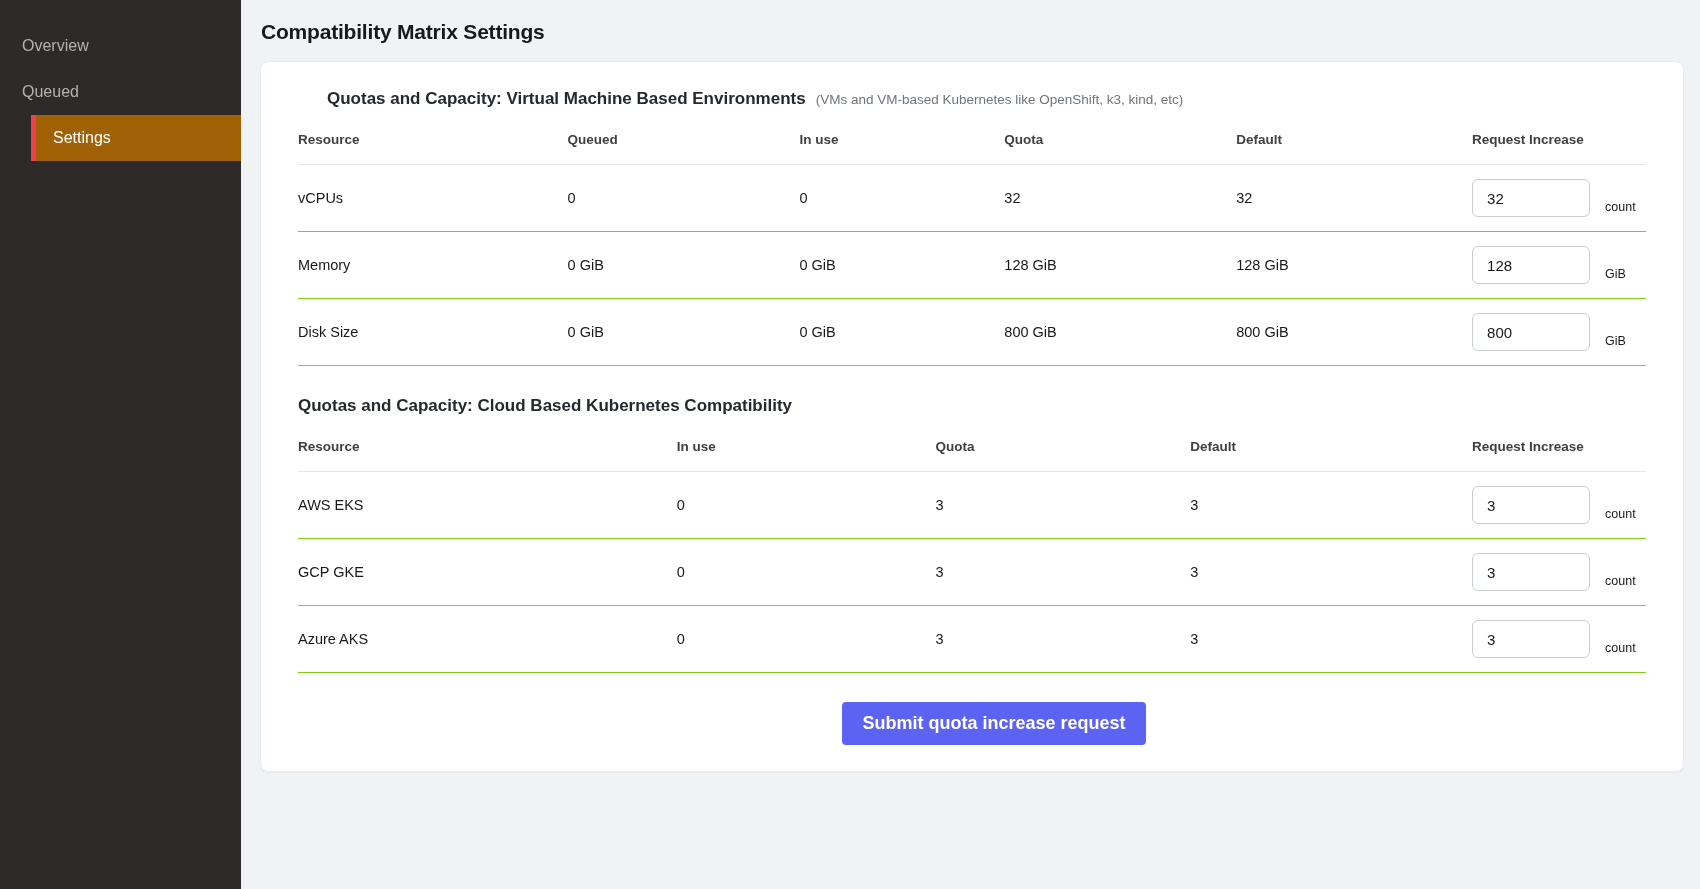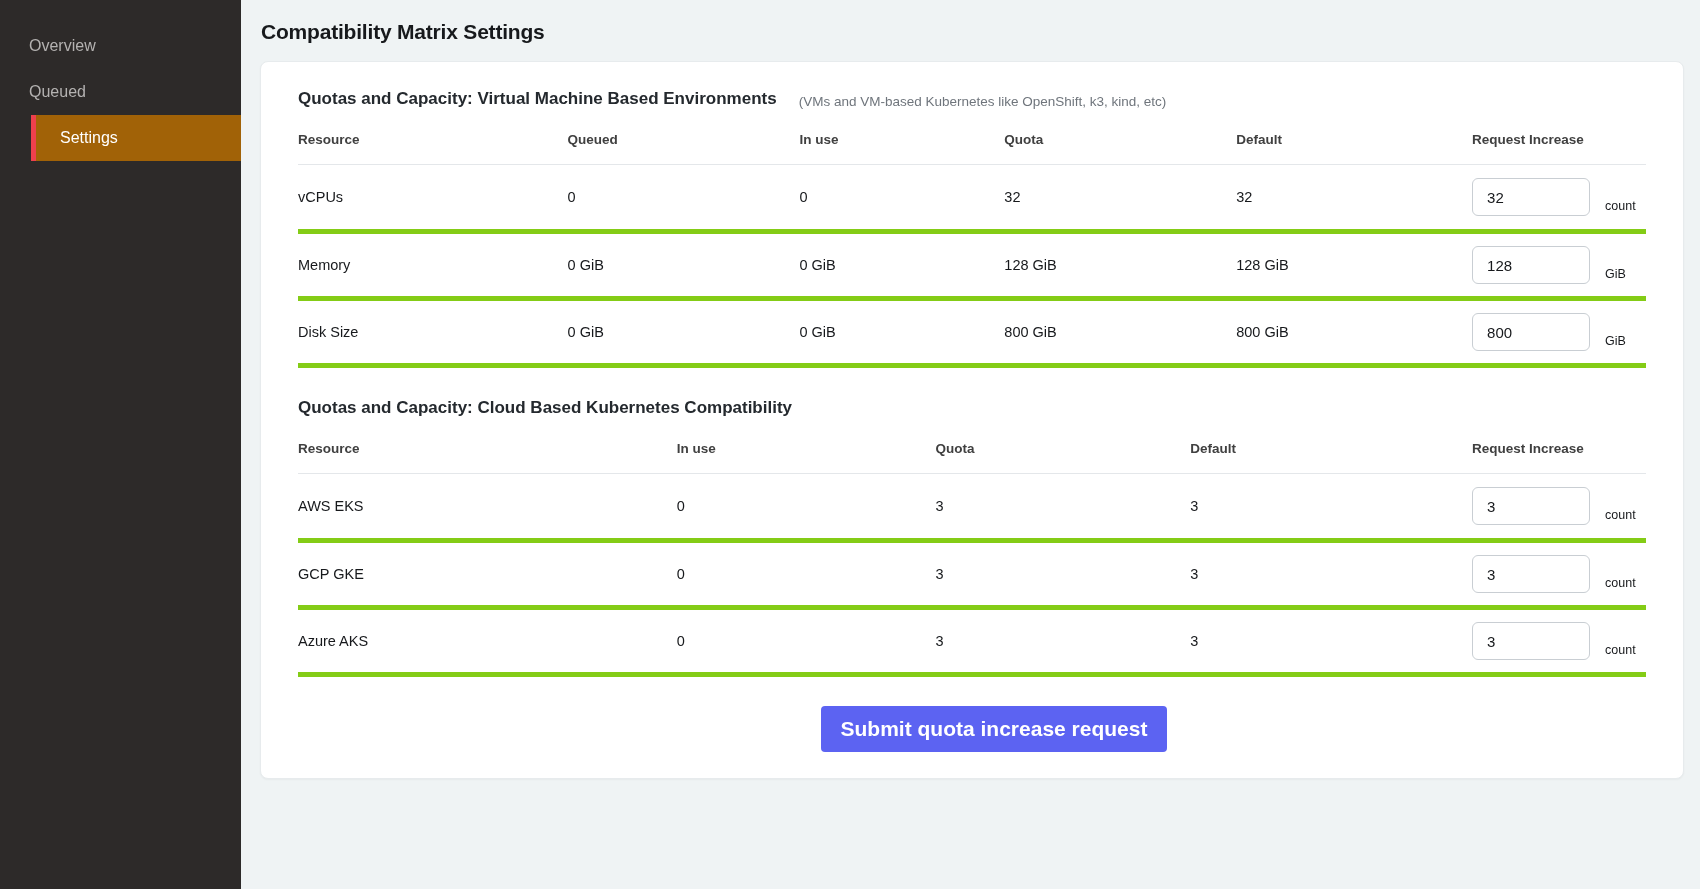--- a/index.html
+++ b/index.html
@@ -13,21 +13,21 @@
 
   
   .sidebar {
     width:241px; flex-shrink:0;
     background:#2d2a29;
     padding-top:23px;
   }
   .side-item {
     height:46px;
     display:flex; align-items:center;
-    padding-left:24px;
+    padding-left:17px;
     border-left:5px solid transparent;
     color:#b4b2b1;
     font-size:16px;
     cursor:pointer;
     text-align:right;
   }
   .side-item.active {
     background:#a16207;
     border-left-color:#ee404d;
     color:#ffffff;
@@ -42,55 +42,55 @@
     margin:6px 0 17px 1px;
   }
   .card {
     background:#ffffff;
     border:1px solid #e7ebed;
     border-radius:8px;
     box-shadow:0 1px 2px rgba(0,0,0,0.04);
     padding:27px 37px 26px 37px;
   }
 
-  .section-head { display:flex; align-items:flex-end; gap:22px; }
+  .section-head { display:flex; align-items:center; gap:10px;margin-left:29px; }
   .section-title { font-size:17px; font-weight:700; color:#24292e; }
   .section-sub { font-size:13.5px; color:#6f757c; }
 
   table { width:100%; border-collapse:collapse; table-layout:fixed; margin-top:4px; }
   th {
     text-align:left;
     font-size:13.5px; font-weight:700; color:#404040;
     padding:19px 8px 17px 0;
     border-bottom:1px solid #e4e7ea;
   }
   td {
     height:67px;
     font-size:14.5px; color:#17191c;
-    border-bottom:5px solid #84cc16;
+    border-bottom:1px solid #84cc16;
     padding:0 8px 0 0;
     vertical-align:middle;
   }
 
   .req { display:flex; align-items:center; gap:15px; }
   .req input {
     width:118px; height:38px;
     border:1px solid #c9ced3; border-radius:6px;
     font-family:inherit; font-size:15px; color:#17191c;
     padding:0 8px 0 14px;
     background:#fff;
   }
   .unit { font-size:12.5px; color:#17191c; margin-bottom:5px;margin-top:22px; }
 
   .section-title.second { margin-top:30px; }
 
   .btn-row { display:flex; justify-content:center; padding-top:29px; }
   .submit-btn {
     background:#5c63f2; color:#ffffff;
-    font-family:inherit; font-size:21px; font-weight:700;
+    font-family:inherit; font-size:18px; font-weight:700;
     border:none; border-radius:4px;
     padding:11px 20px;
     cursor:pointer;
     margin-left:44px;
   }
 </style>
 </head>
 <body>
 
 <nav class="sidebar">

